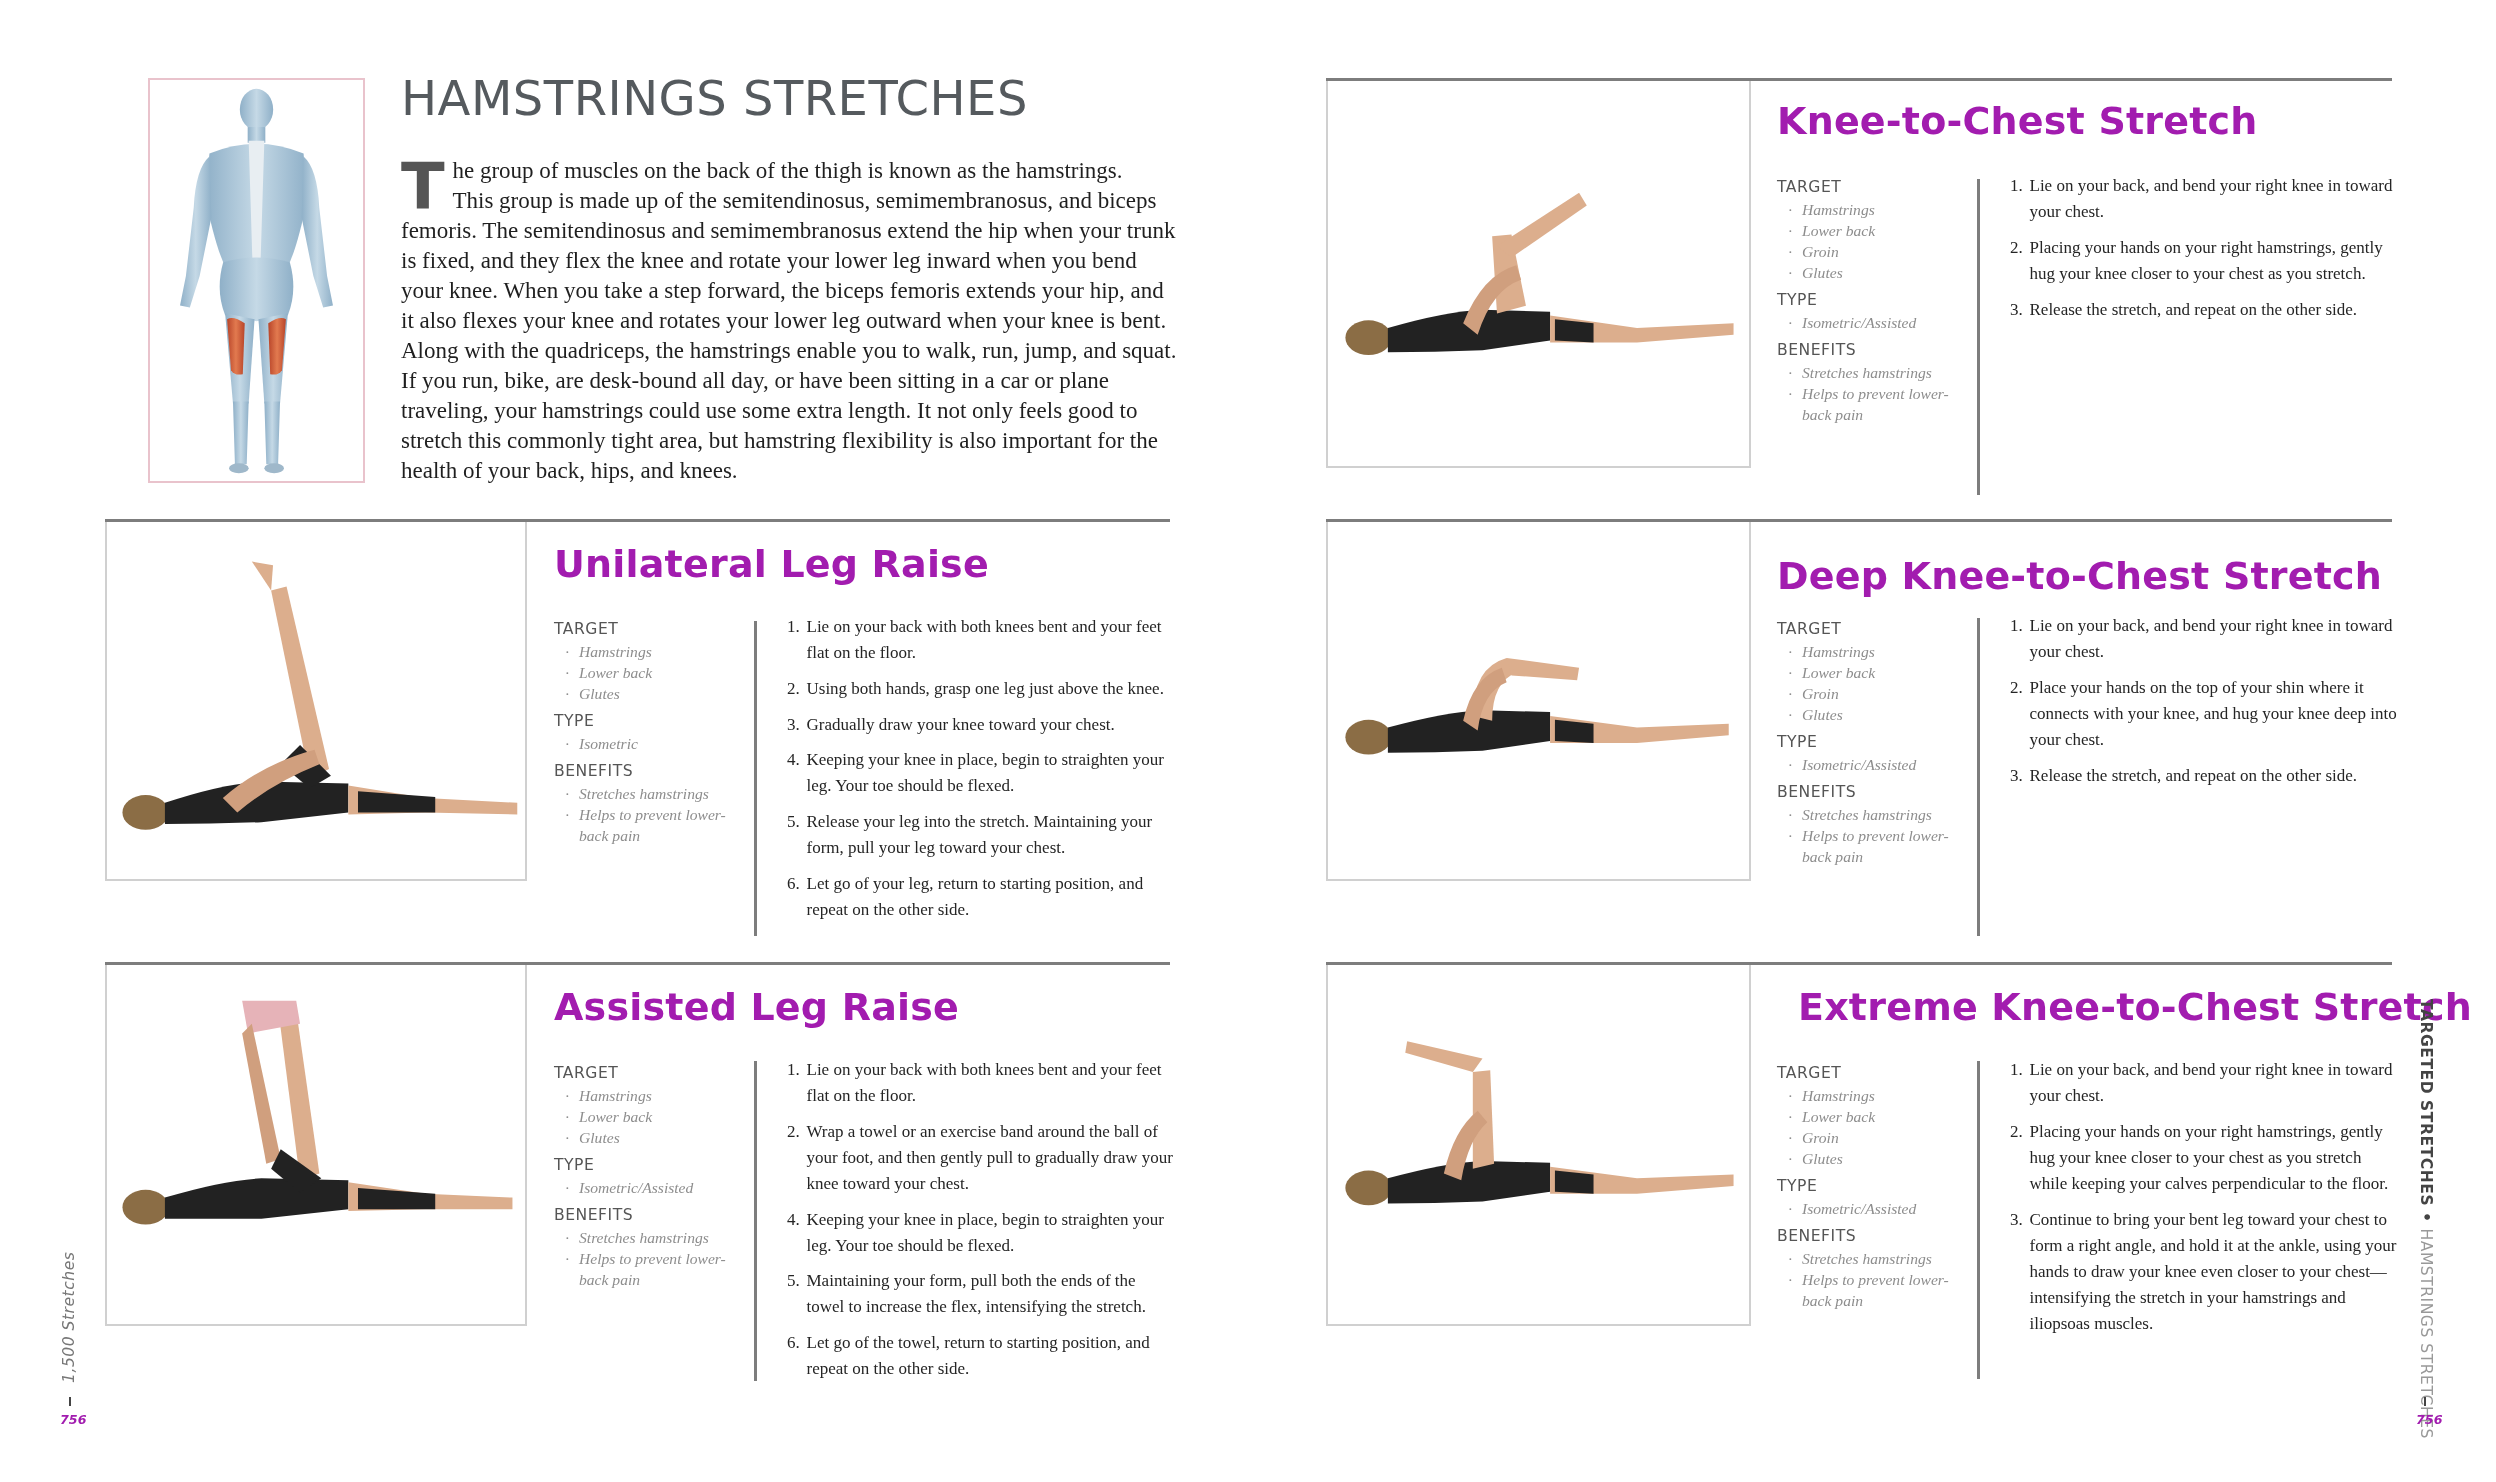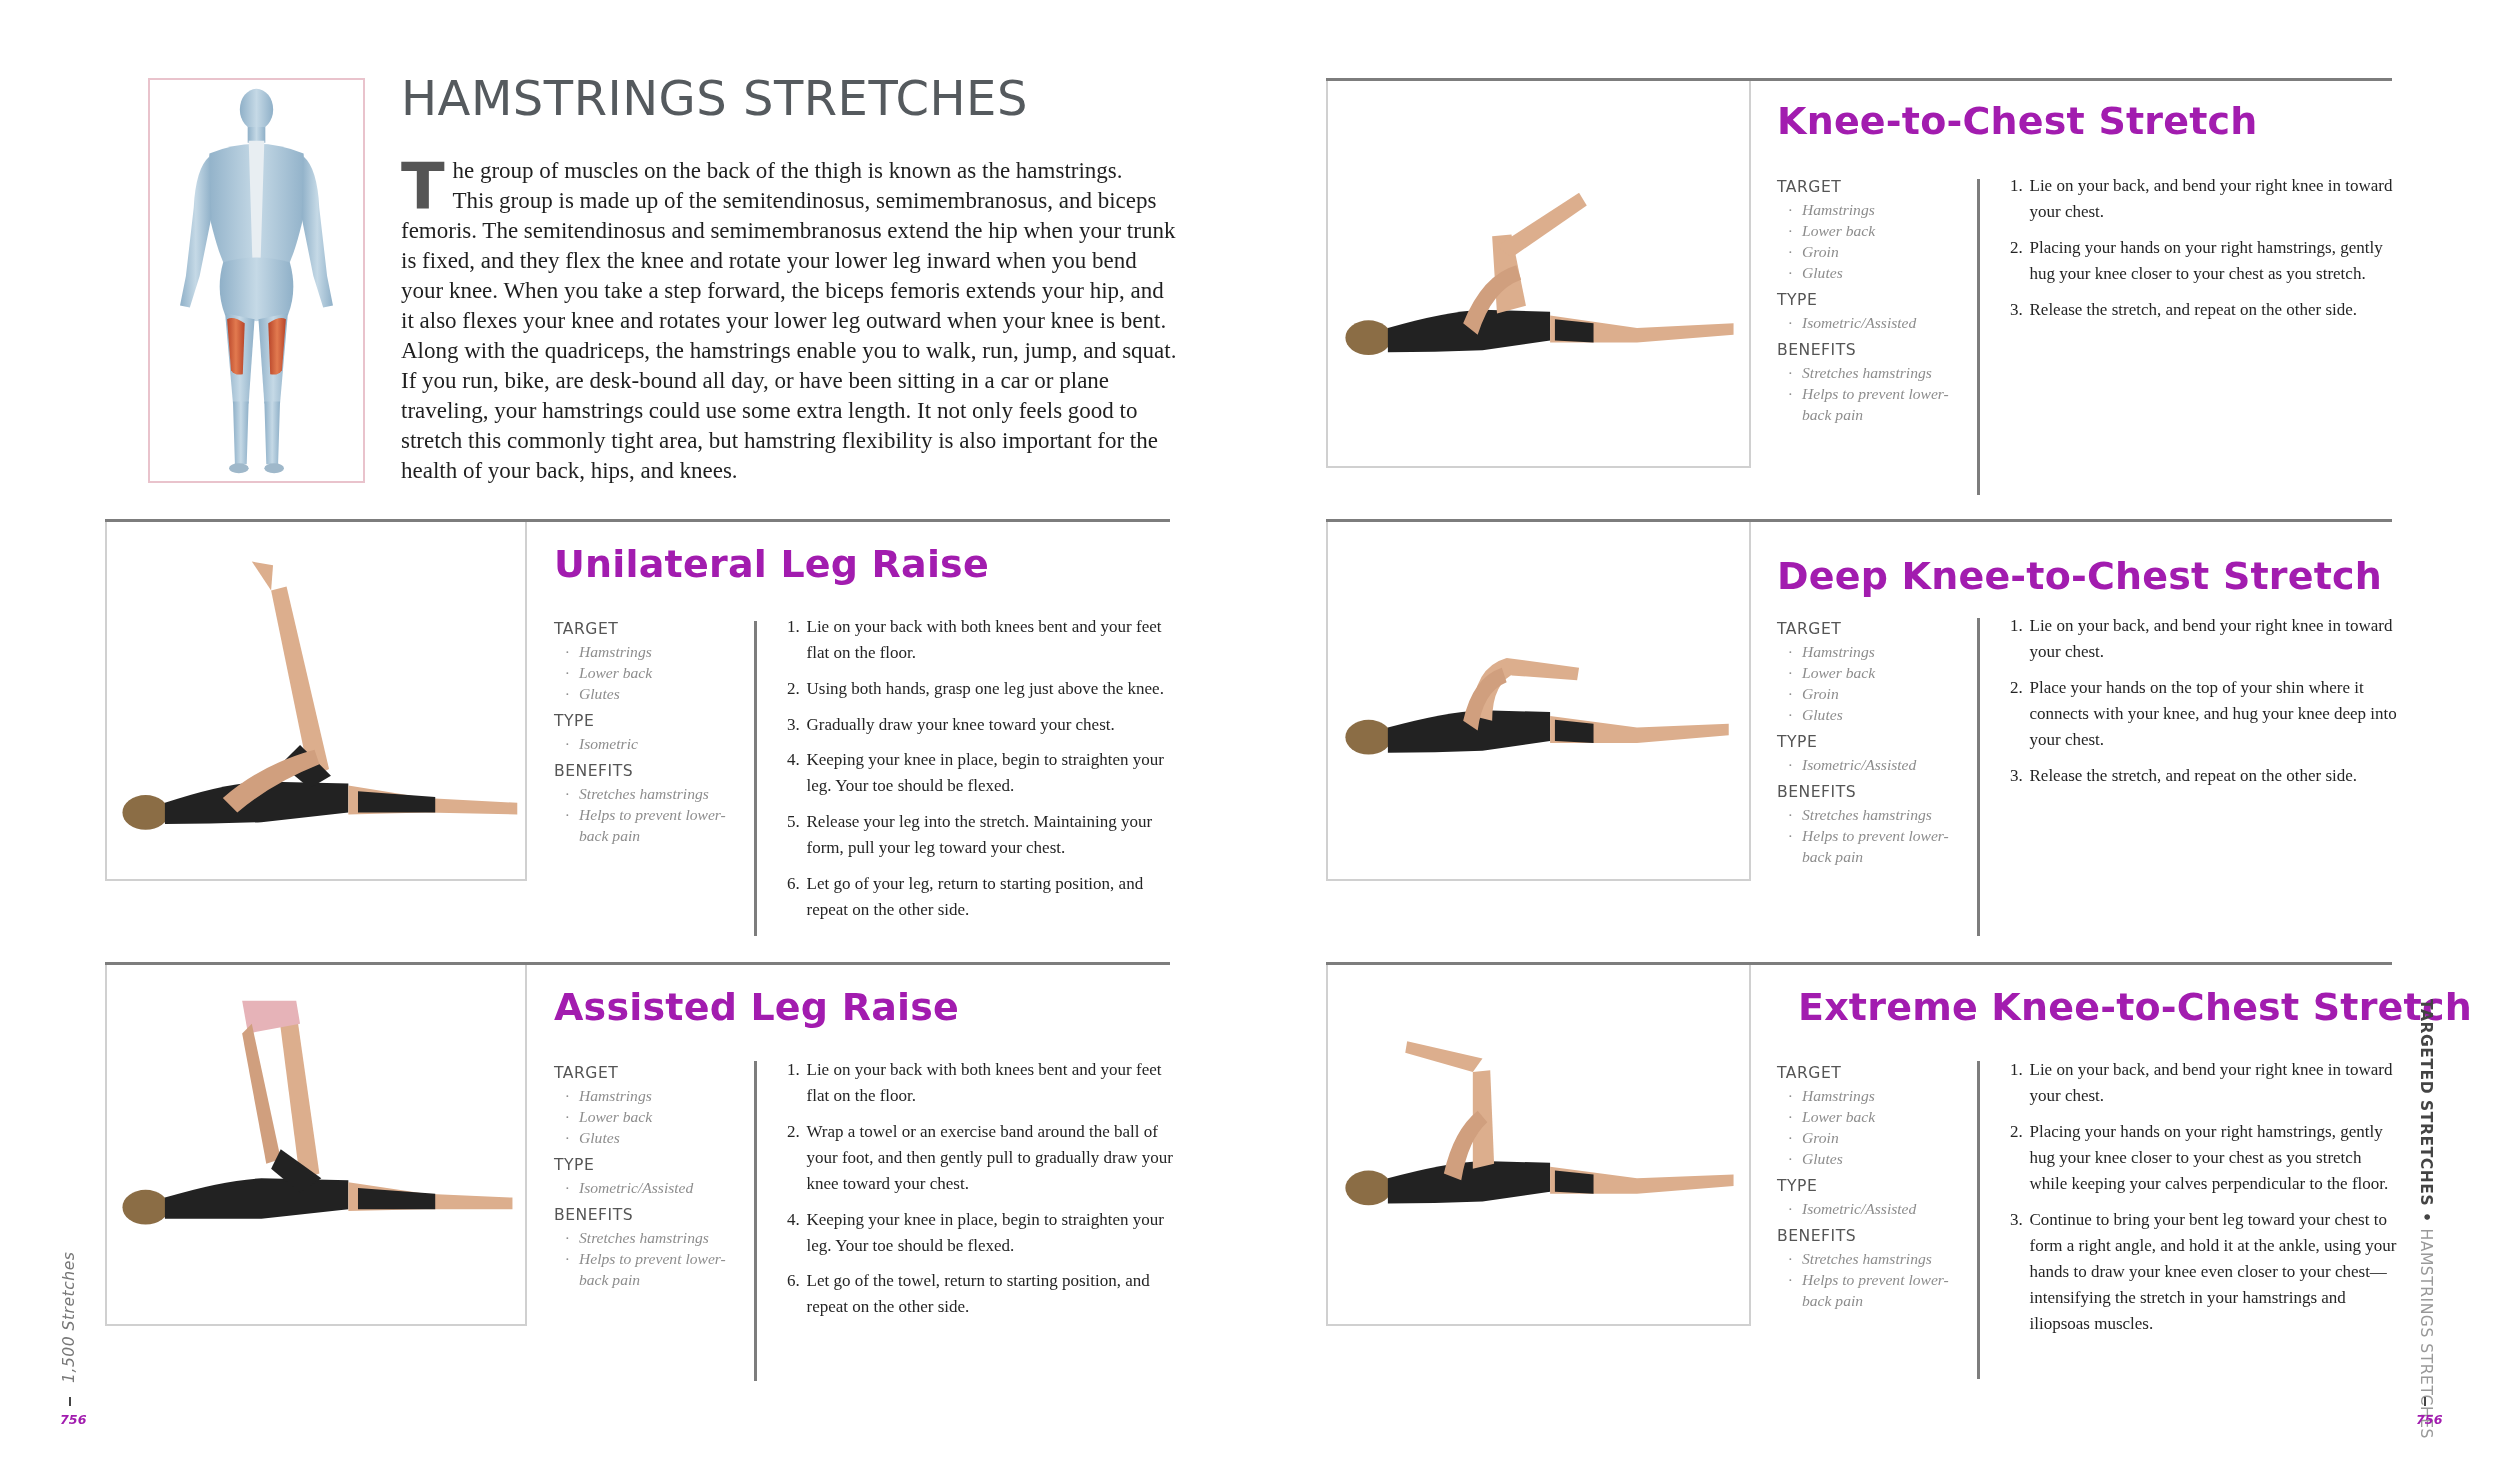--- a/index.html
+++ b/index.html
@@ -156,20 +156,21 @@
   <ul class="meta-list">
     <li>Stretches hamstrings</li>
     <li>Helps to prevent lower-back pain</li>
   </ul>
 </div>
 <div class="abs divider" style="left:754px; top:1061px; height:320px;"></div>
 <ol class="abs steps" style="left:787px; top:1057px; width:390px;">
   <li><span class="num">1.</span><span>Lie on your back with both knees bent and your feet flat on the floor.</span></li>
   <li><span class="num">2.</span><span>Wrap a towel or an exercise band around the ball of your foot, and then gently pull to gradually draw your knee toward your chest.</span></li>
   <li><span class="num">4.</span><span>Keeping your knee in place, begin to straighten your leg. Your toe should be flexed.</span></li>
+  <li><span class="num">5.</span><span>Maintaining your form, pull both the ends of the towel to increase the flex, intensifying the stretch.</span></li>
   <li><span class="num">6.</span><span>Let go of the towel, return to starting position, and repeat on the other side.</span></li>
 </ol>
 
 <div class="abs vert folio-left-text">1,500 Stretches</div>
 <div class="abs tick" style="left:69px; top:1397px;"></div>
 <div class="abs pagenum" style="left:60px; top:1412px;">756</div>
 
 <div class="abs rule" style="left:1326px; top:78px; width:1066px;"></div>
 <div class="abs photo-box" style="left:1326px; top:81px; width:425px; height:387px;">
   <svg viewBox="0 0 436 397">

